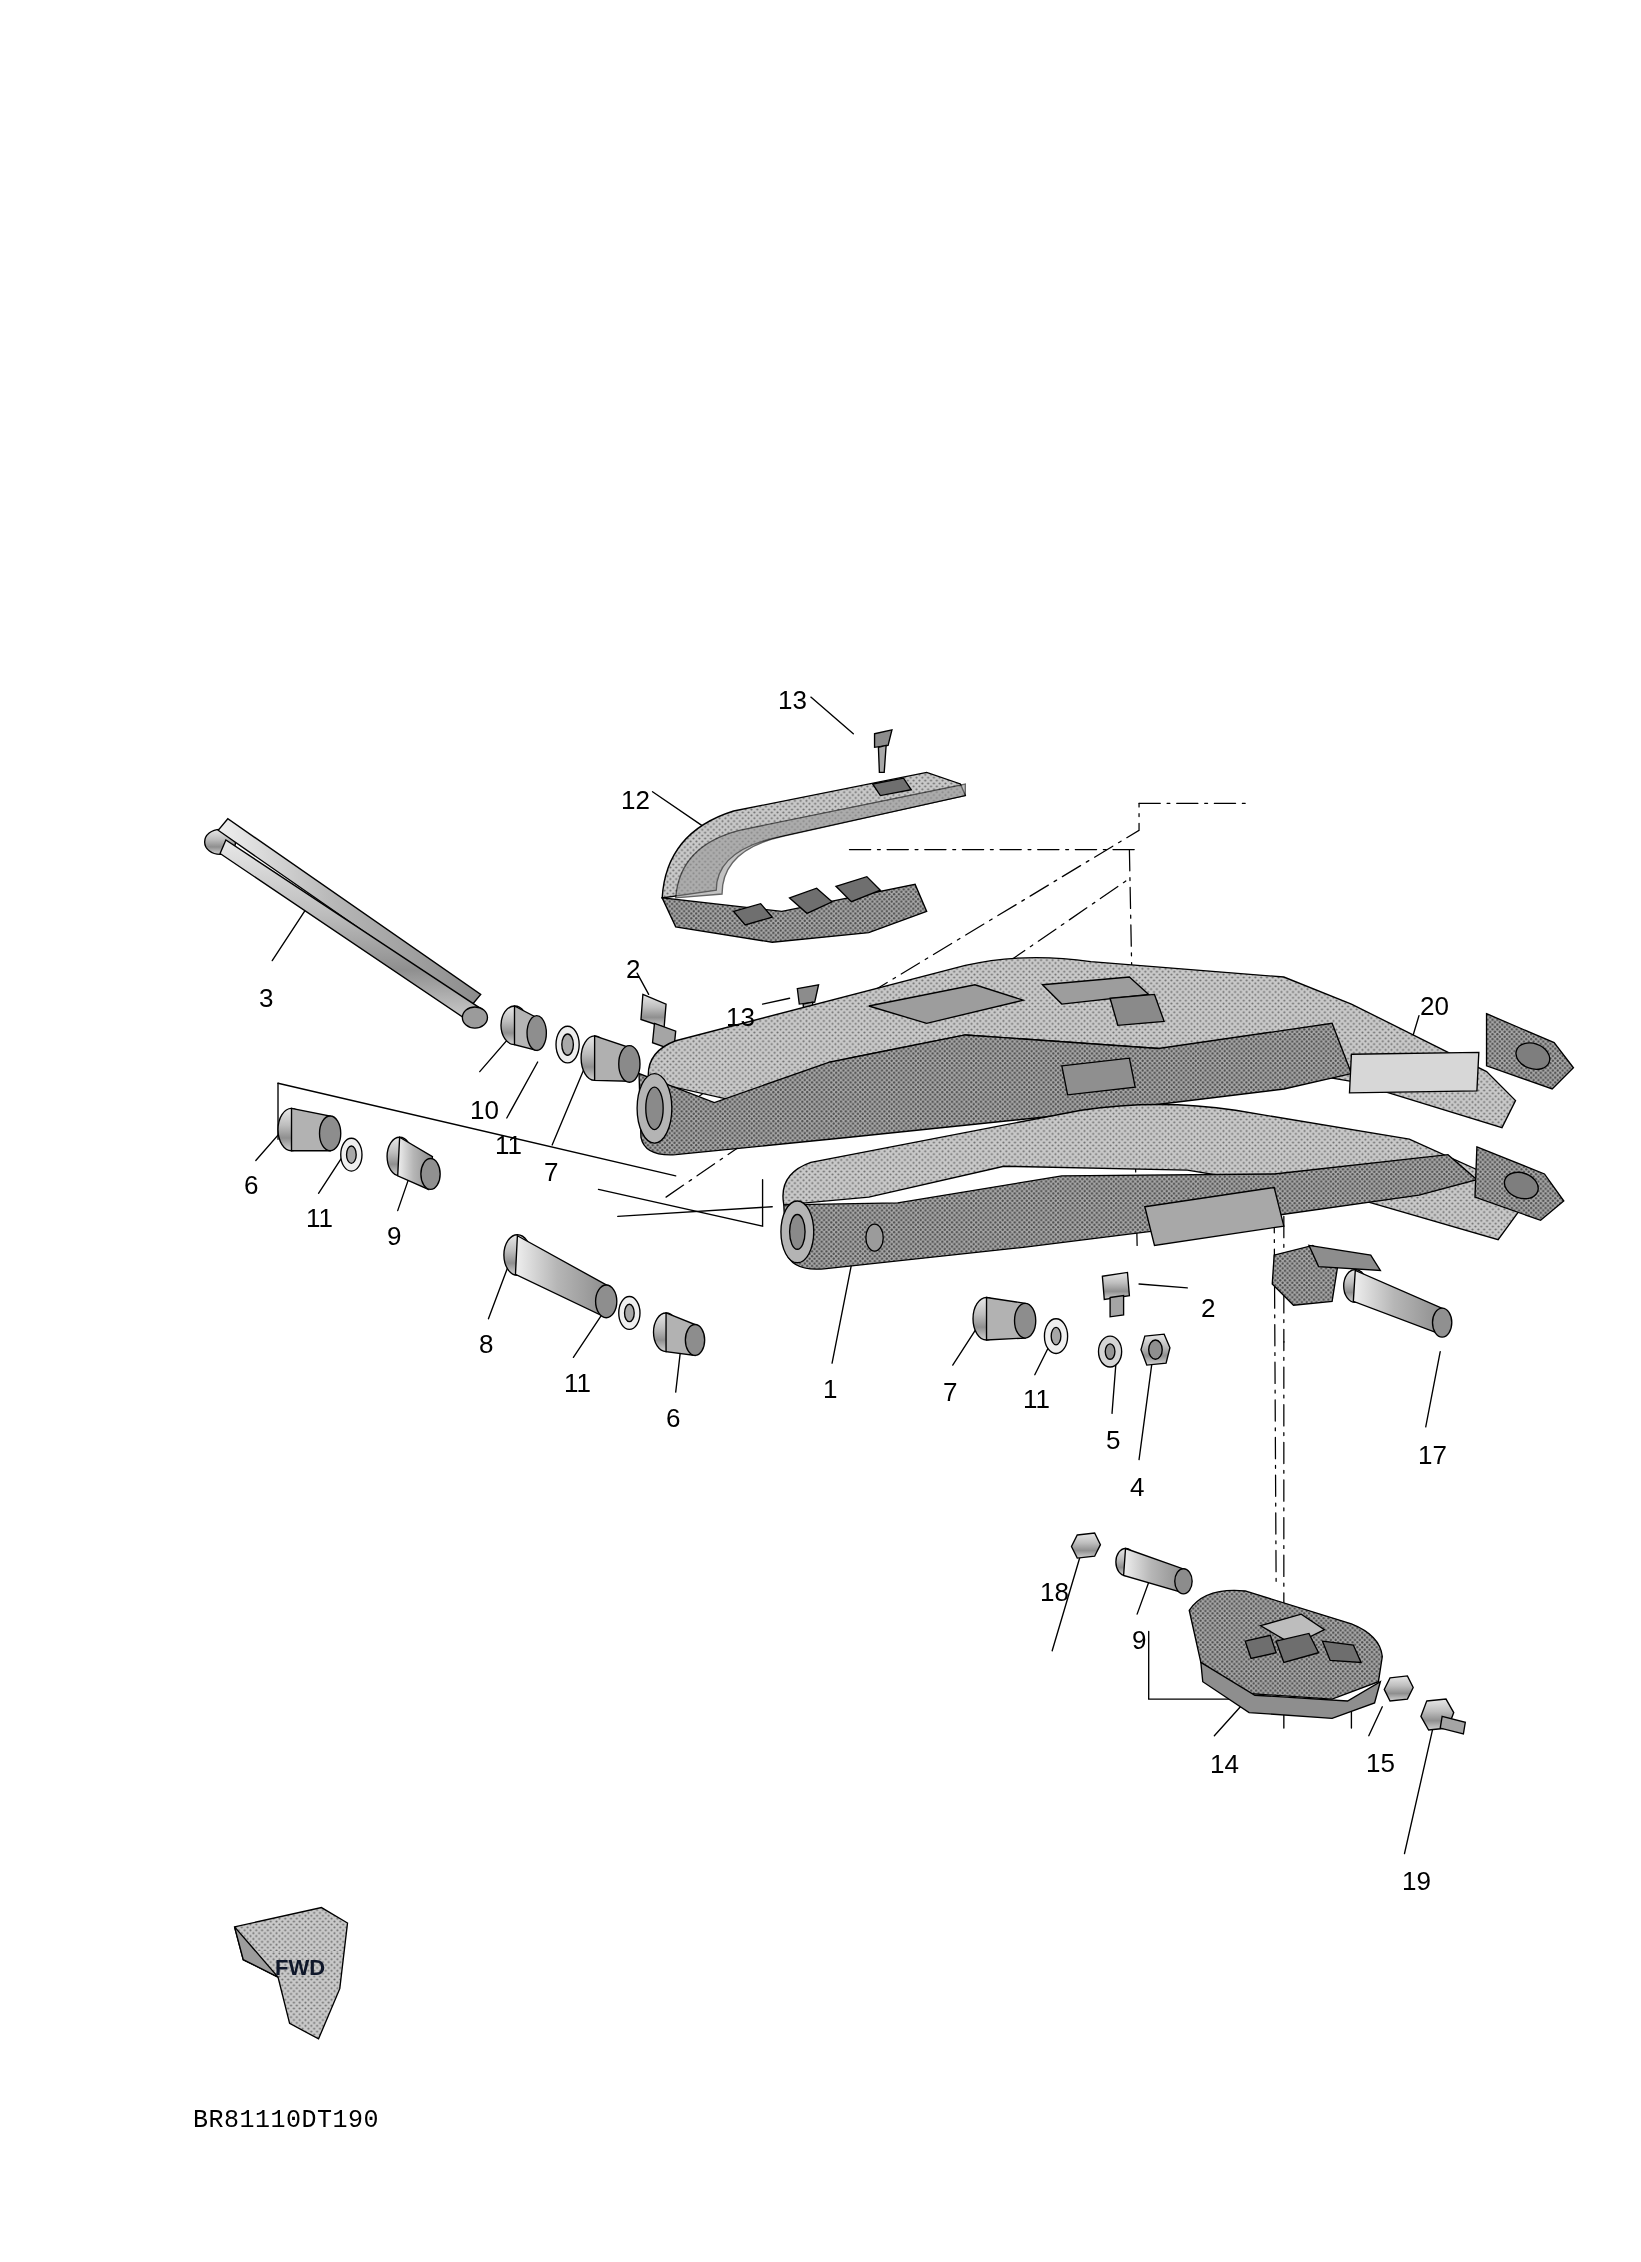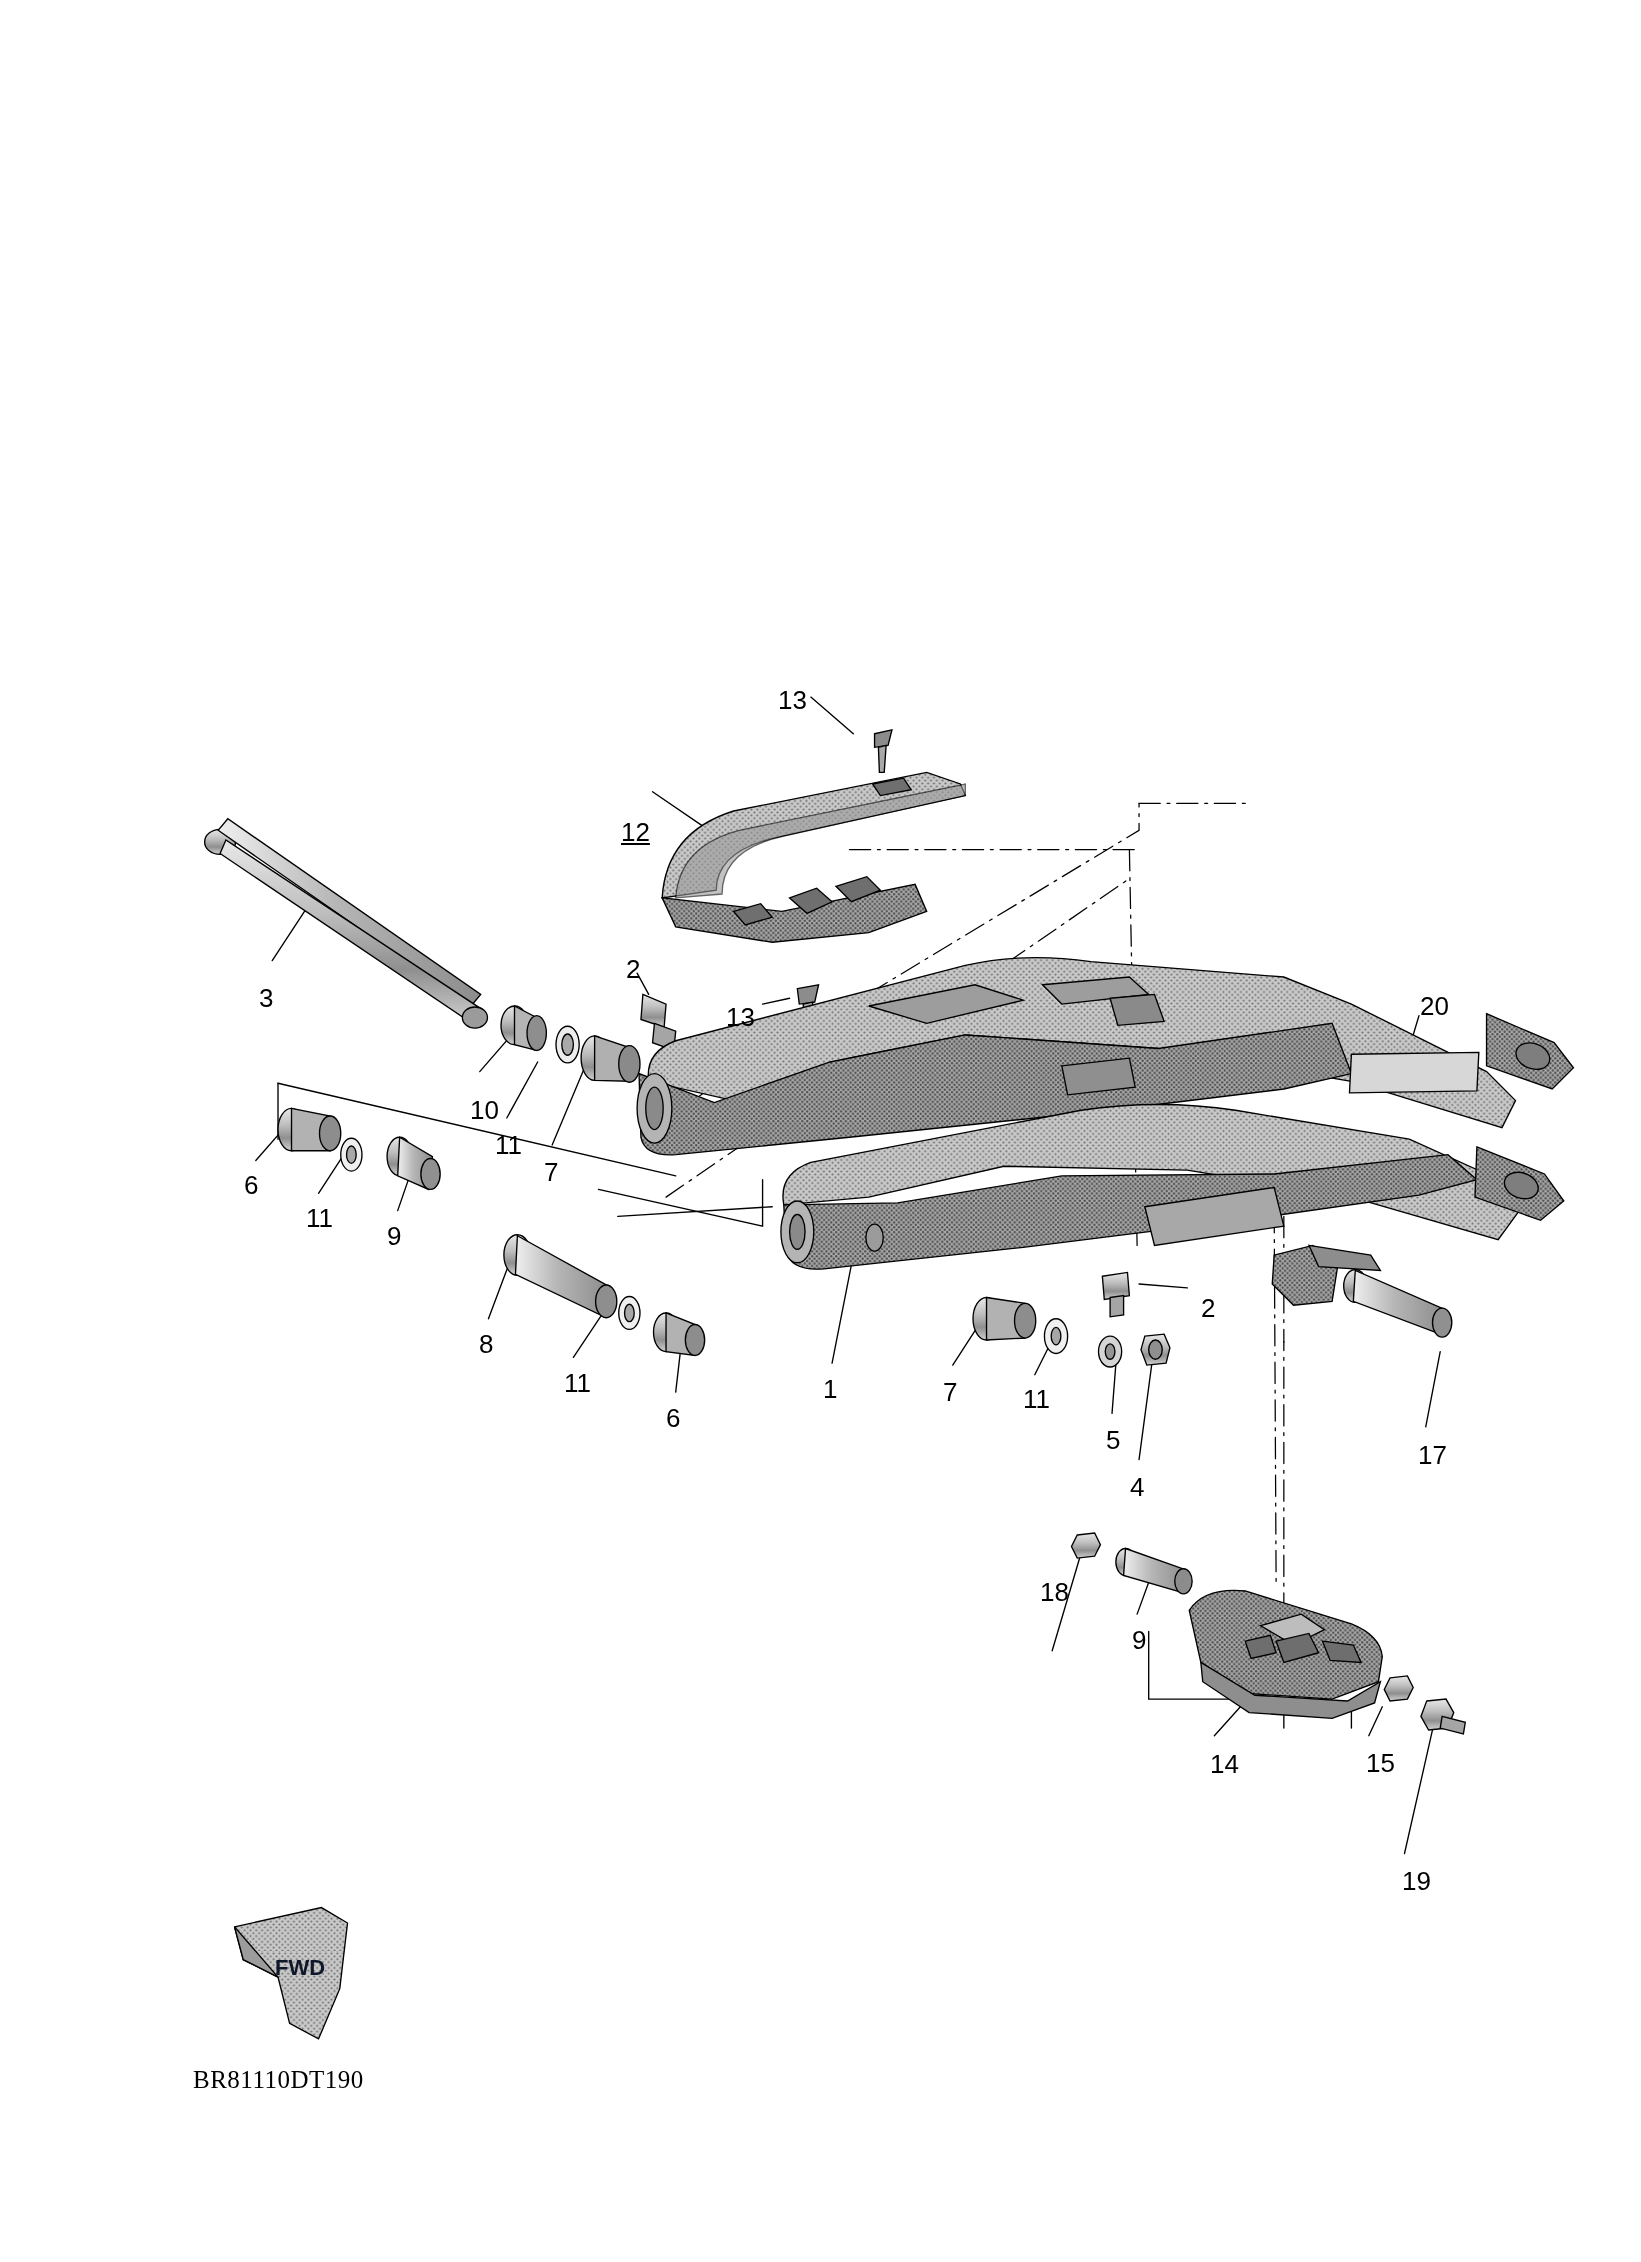--- a/index.html
+++ b/index.html
@@ -25,25 +25,26 @@
   .callout {
     position: absolute;
     font-family: "Liberation Sans", sans-serif;
     font-size: 26px;
     color: #000000;
     line-height: 1;
     white-space: nowrap;
   }
   .diagram-code {
     position: absolute;
-    font-family: Liberation Serif, serif;
+    font-family: Liberation Mono, monospace;
     font-size: 25px;
     letter-spacing: 0.5px;
     color: #000000;
     white-space: nowrap;
+    margin-top: 40px;
   }
   .fwd-label {
     position: absolute;
     font-family: "Liberation Sans", sans-serif;
     font-size: 22px;
     font-weight: bold;
     color: #0f172a;
     white-space: nowrap;
   }
   svg.art {
@@ -340,21 +341,21 @@
 
       <g>
         <path d="M243 1996 L333 1976 L360 1992 L352 2060 L330 2112 L300 2096 L288 2048 L252 2030 Z" fill="url(#stipple)"></path>
         <path d="M243 1996 L288 2048 L252 2030 Z" fill="#9c9c9c"></path>
       </g>
 
     </g>
   </svg>
 
   <div class="callout" style="left:778px; top:687px;">13</div>
-  <div class="callout" style="left:621px; top:819px;text-decoration:underline;">12</div>
+  <div class="callout" style="left:621px; top:787px;">12</div>
   <div class="callout" style="left:259px; top:985px;">3</div>
   <div class="callout" style="left:626px; top:956px;">2</div>
   <div class="callout" style="left:726px; top:1004px;">13</div>
   <div class="callout" style="left:1420px; top:993px;">20</div>
   <div class="callout" style="left:470px; top:1097px;">10</div>
   <div class="callout" style="left:495px; top:1132px;">11</div>
   <div class="callout" style="left:544px; top:1159px;">7</div>
   <div class="callout" style="left:244px; top:1172px;">6</div>
   <div class="callout" style="left:306px; top:1205px;">11</div>
   <div class="callout" style="left:387px; top:1223px;">9</div>

